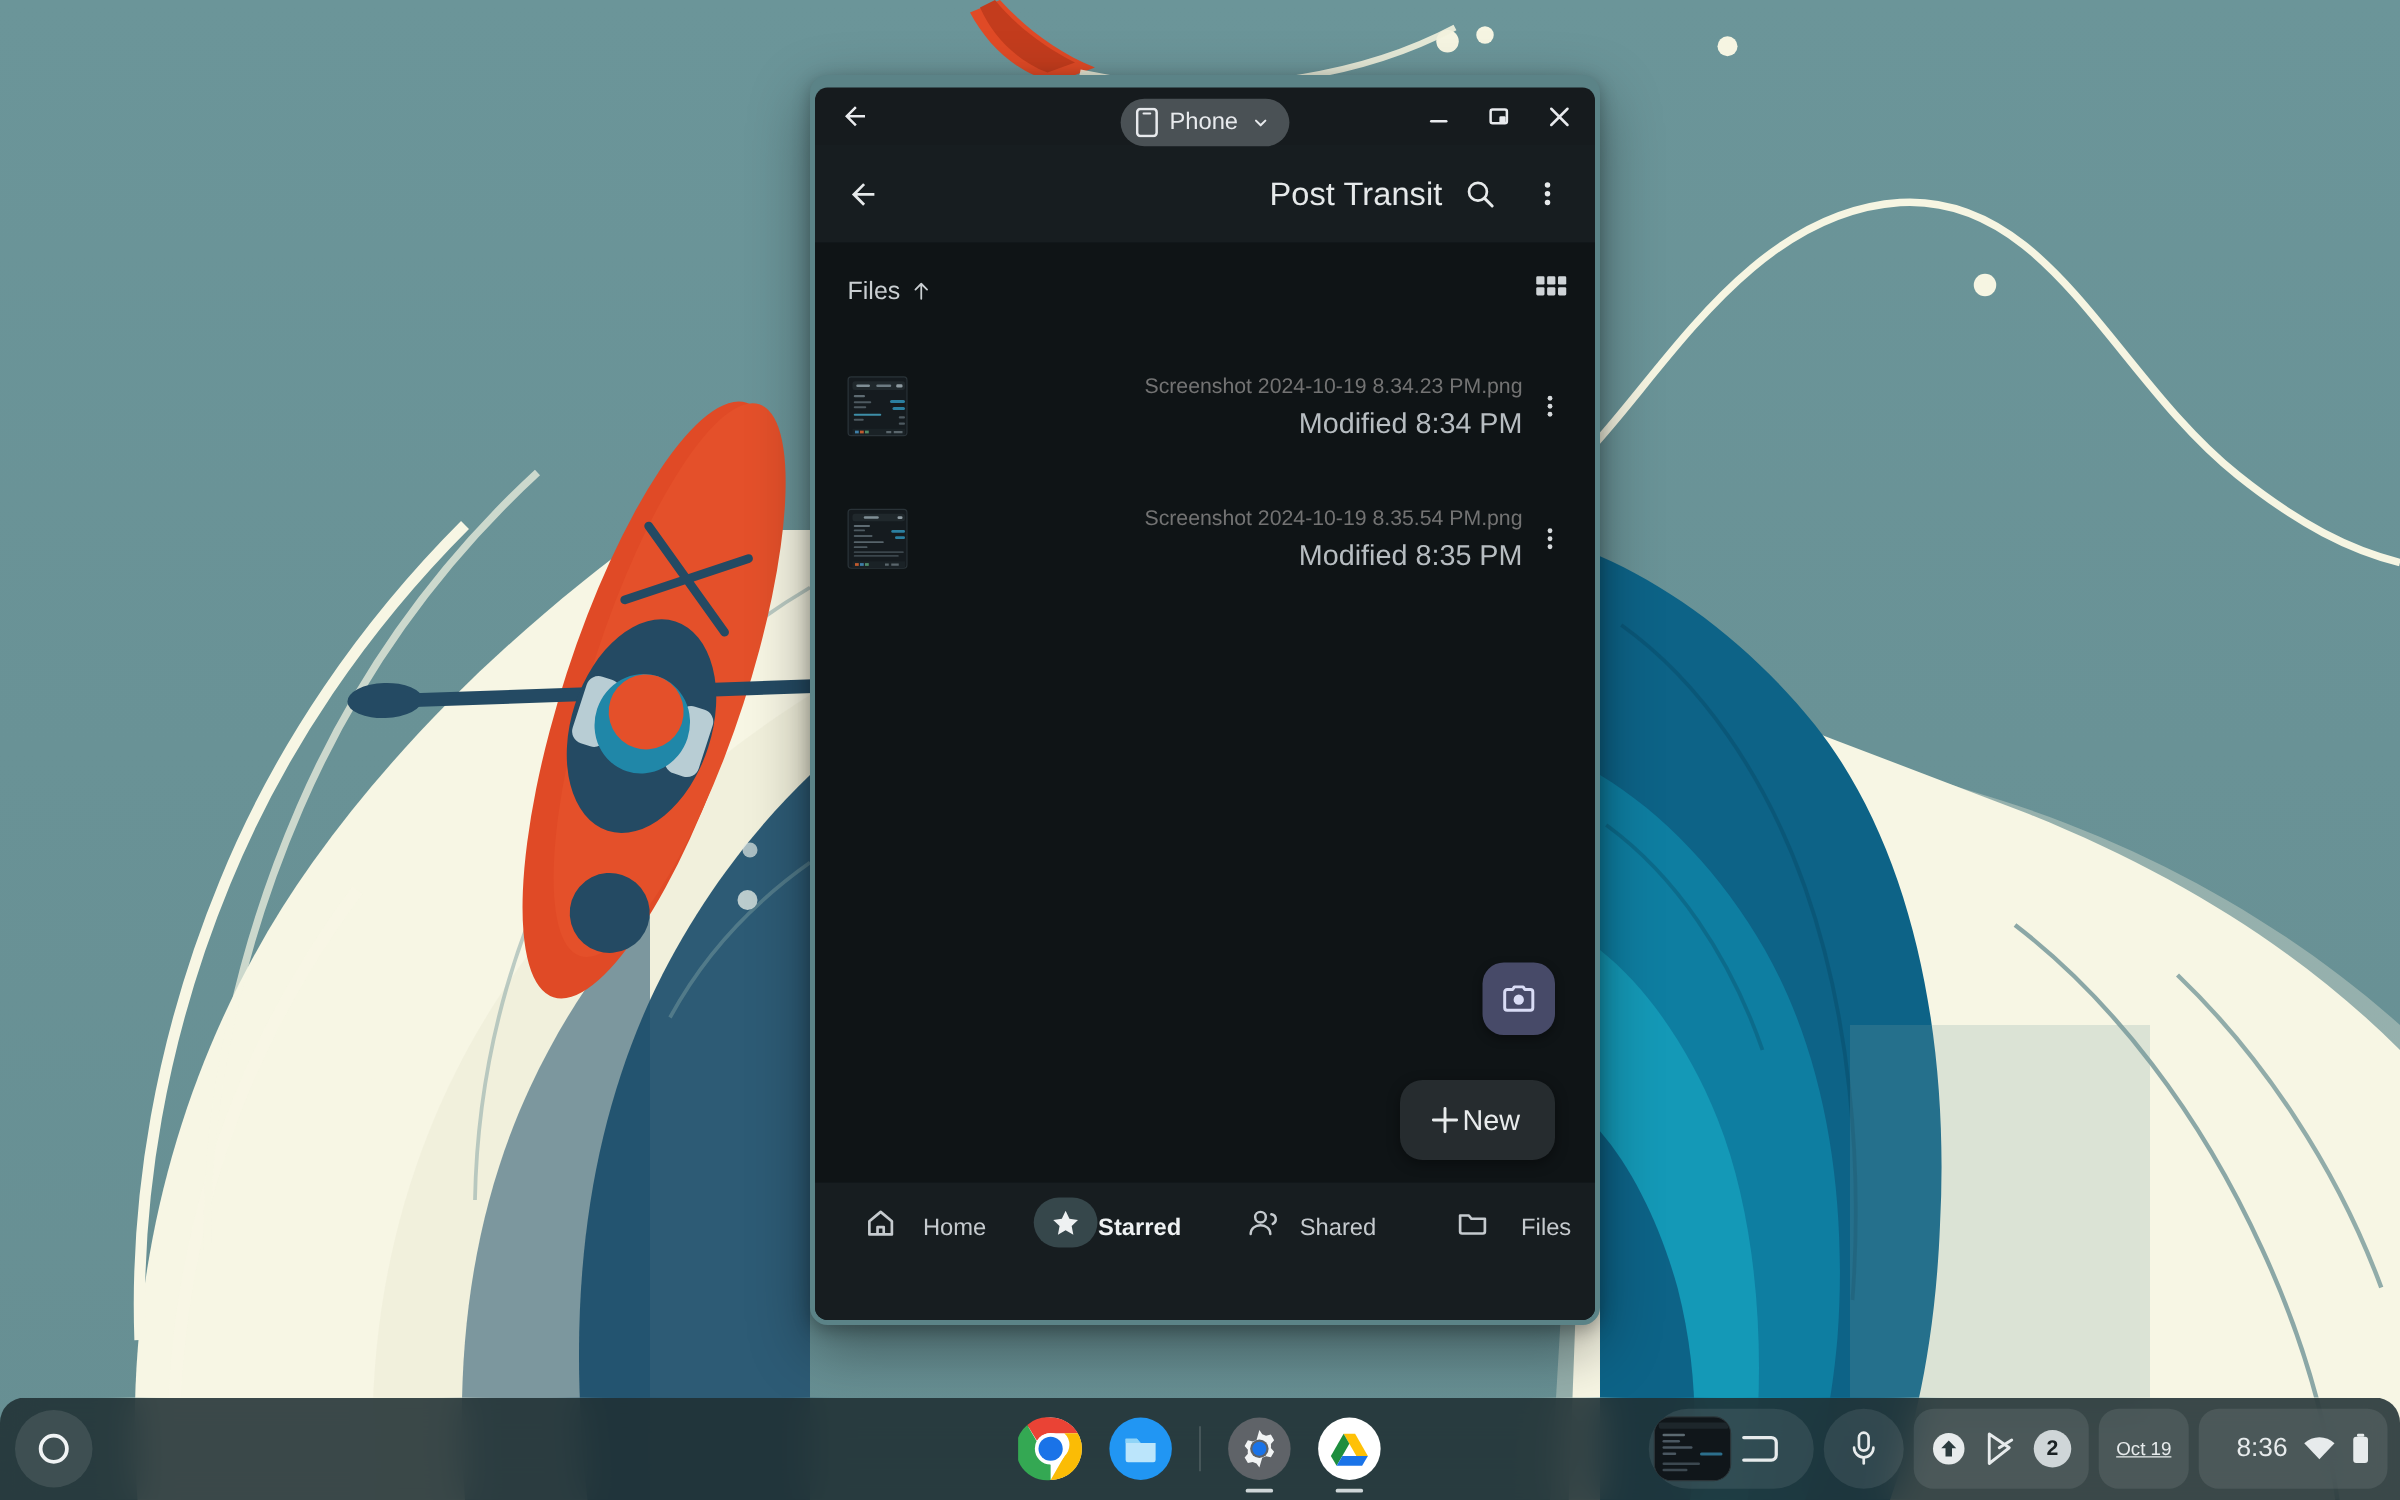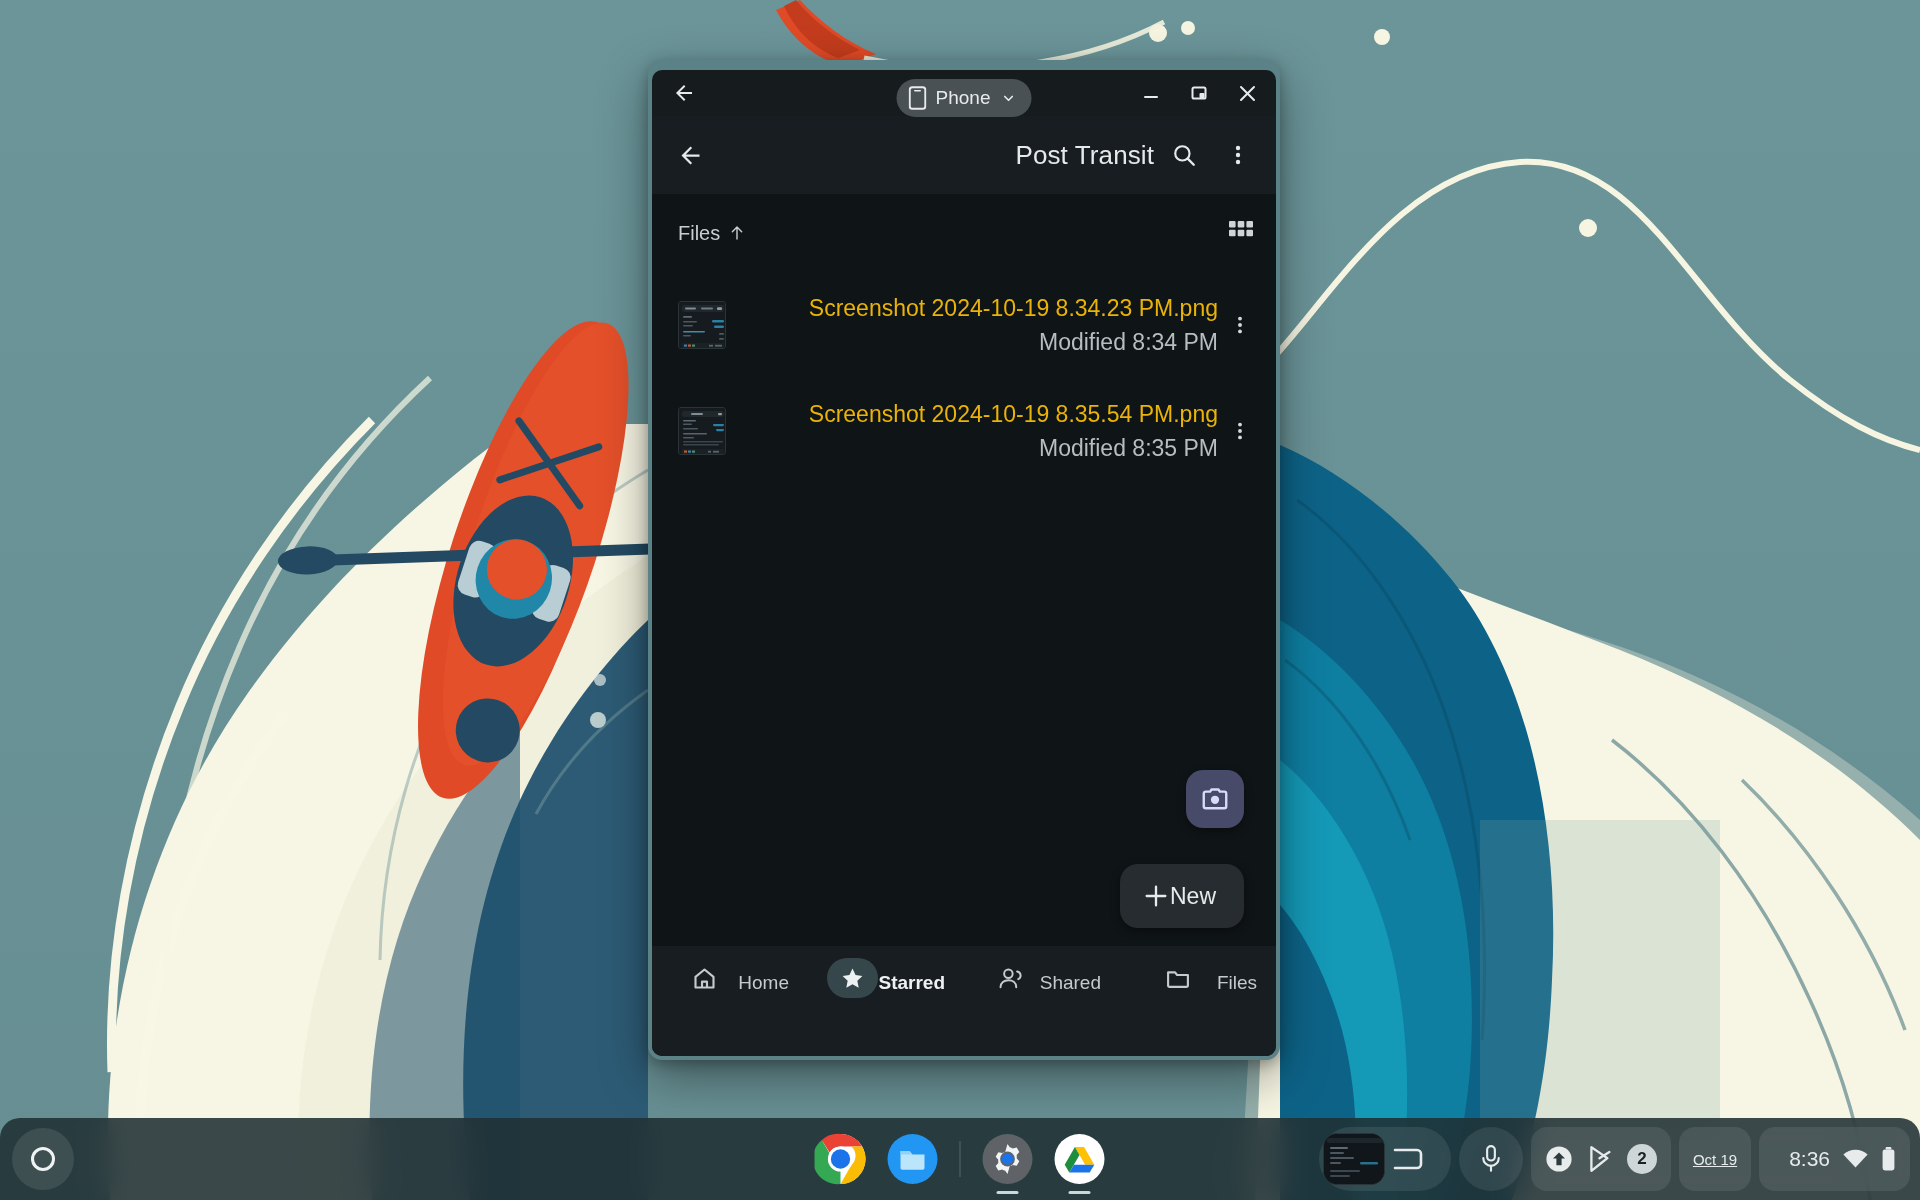--- a/index.html
+++ b/index.html
@@ -108,21 +108,21 @@
   }
   .thumb {
     width:48px; height:48px; flex:0 0 48px;
     border-radius:3px; overflow:hidden;
     background:#1c2428; border:1px solid #2a3338;
     margin-right:22px;
   }
   .thumb svg { display:block; }
   .file-meta { flex:1 1 auto; min-width:0; }
   .file-name {
-    color:#eab308; font-size:23px; line-height:1.25;
+    color:#737373; font-size:17px; line-height:1.25;
     white-space:nowrap; overflow:hidden; text-overflow:ellipsis;
   }
   .file-modified { color:#b7bdc1; font-size:23px; margin-top:6px; }
   .row-menu {
     width:44px; height:44px; flex:0 0 44px;
     display:flex; align-items:center; justify-content:center;
     border-radius:50%; cursor:pointer;
   }
 
   

